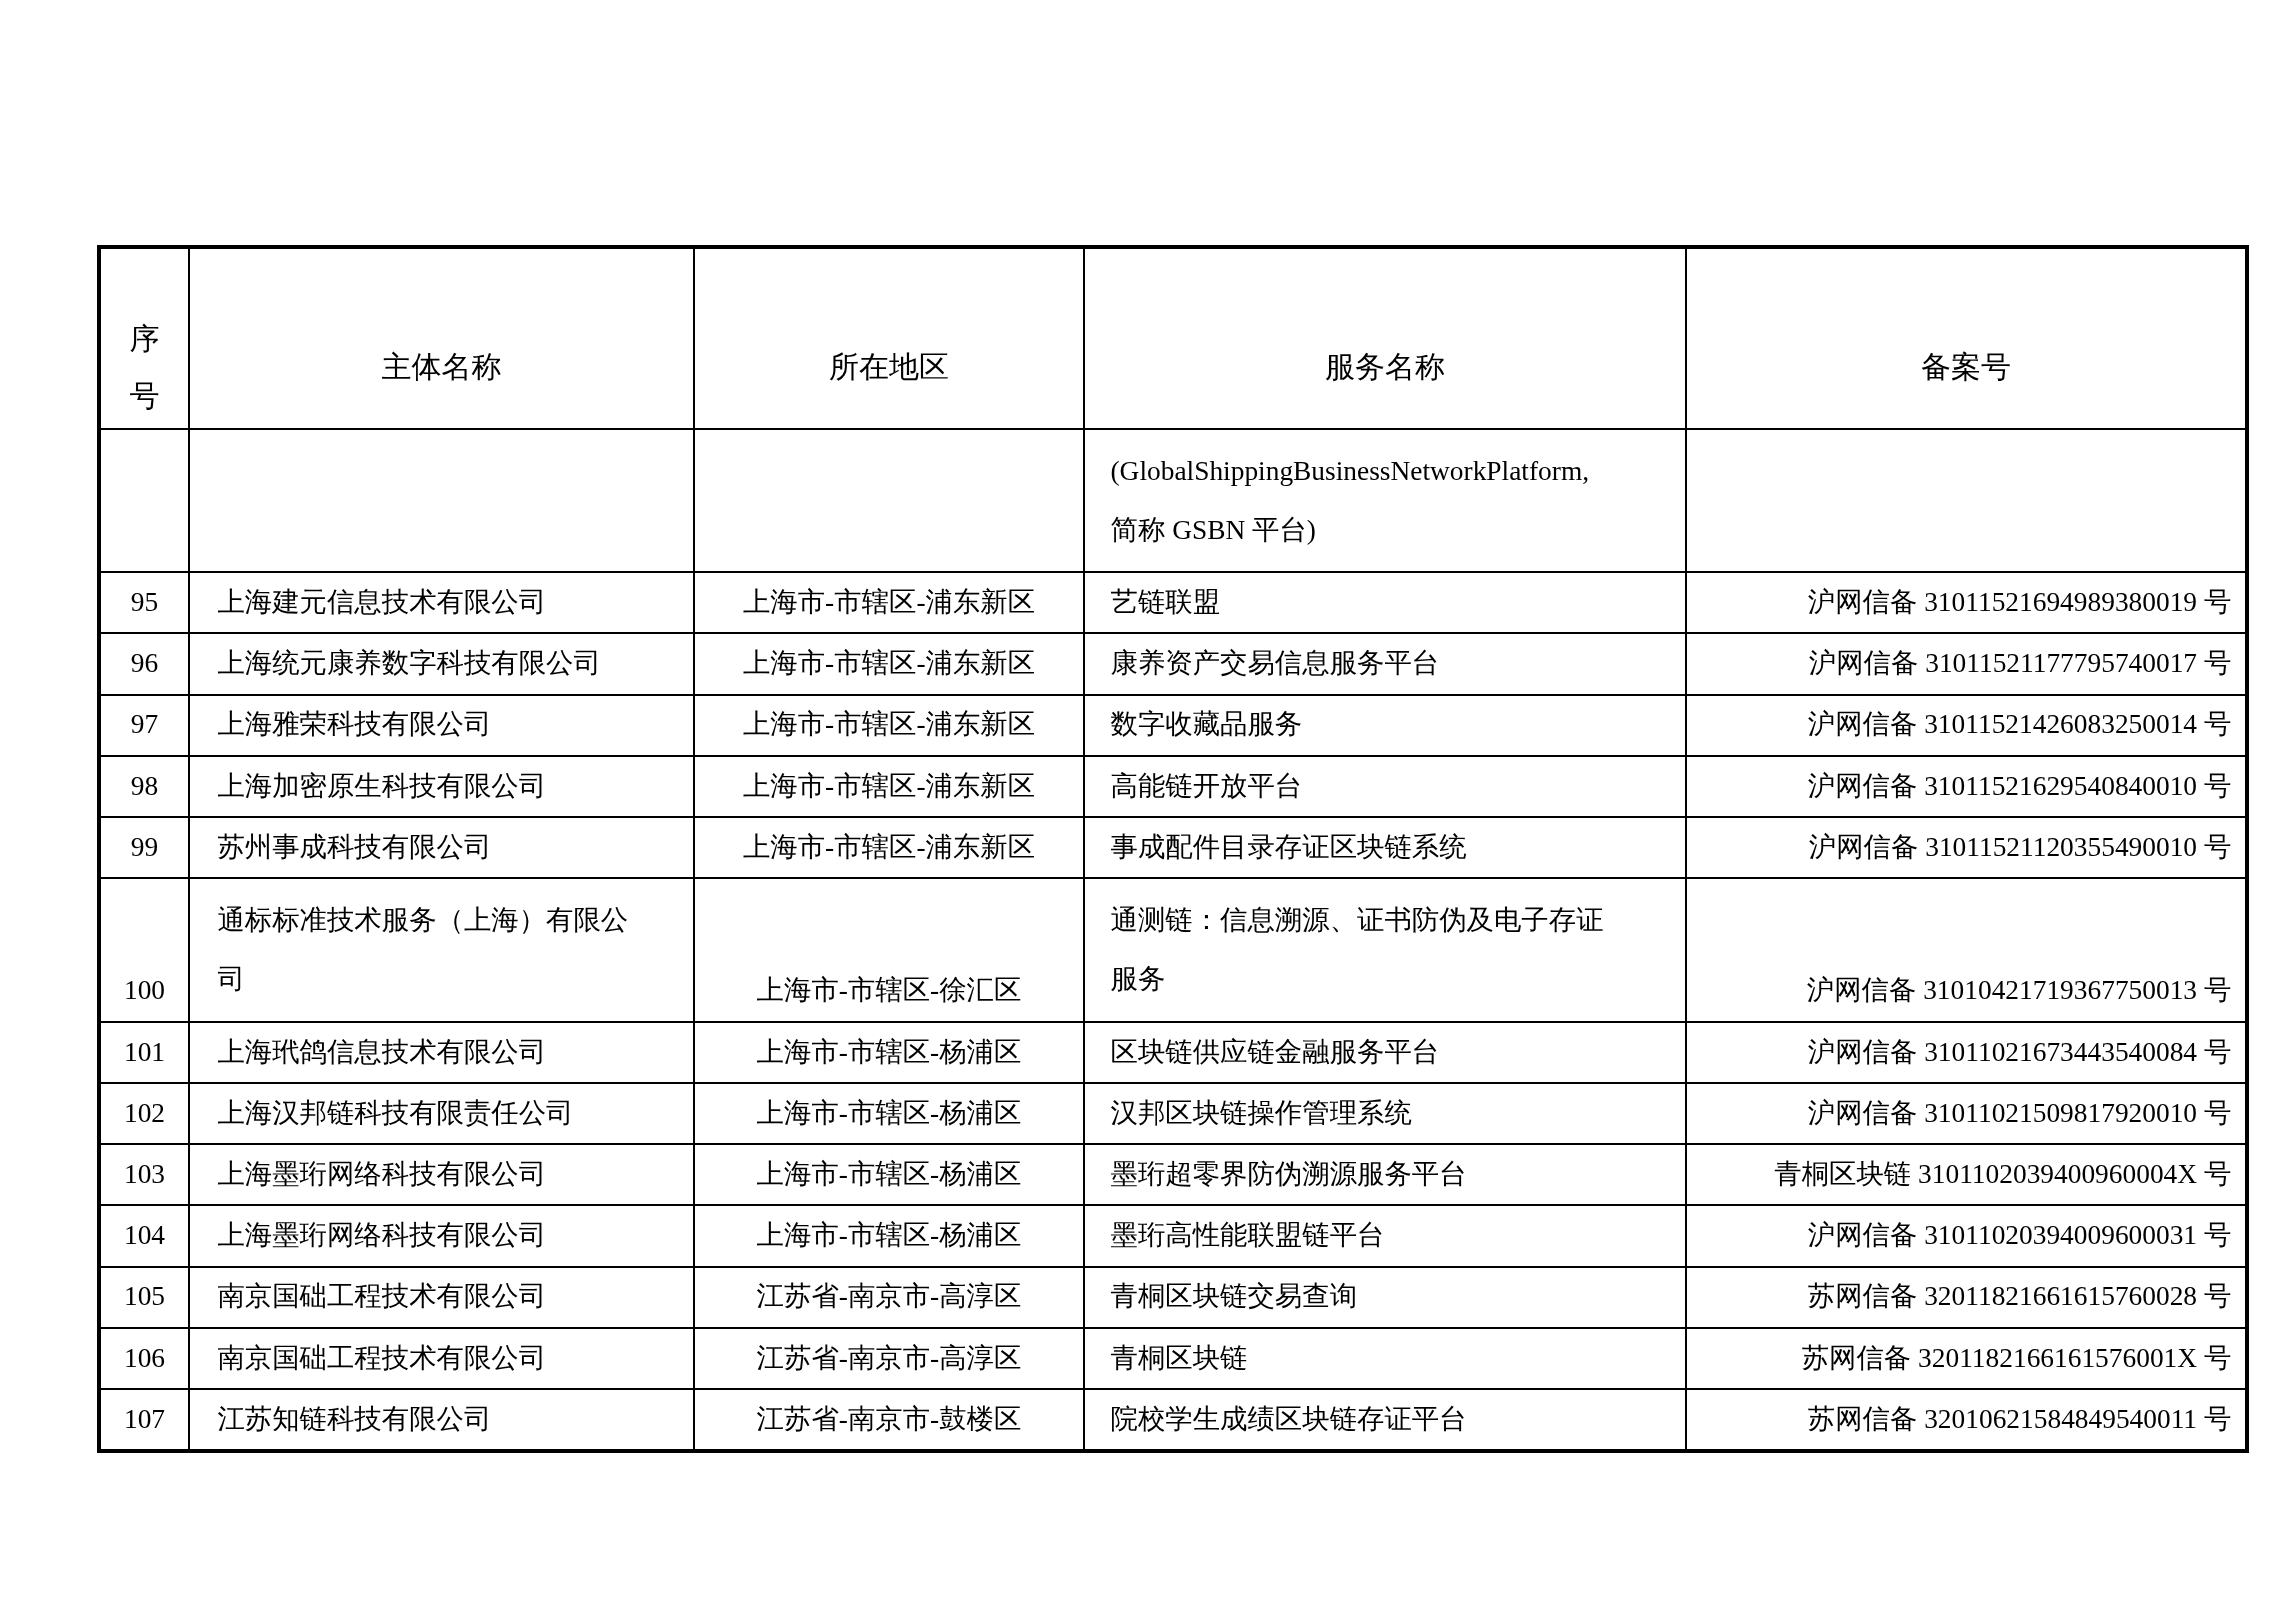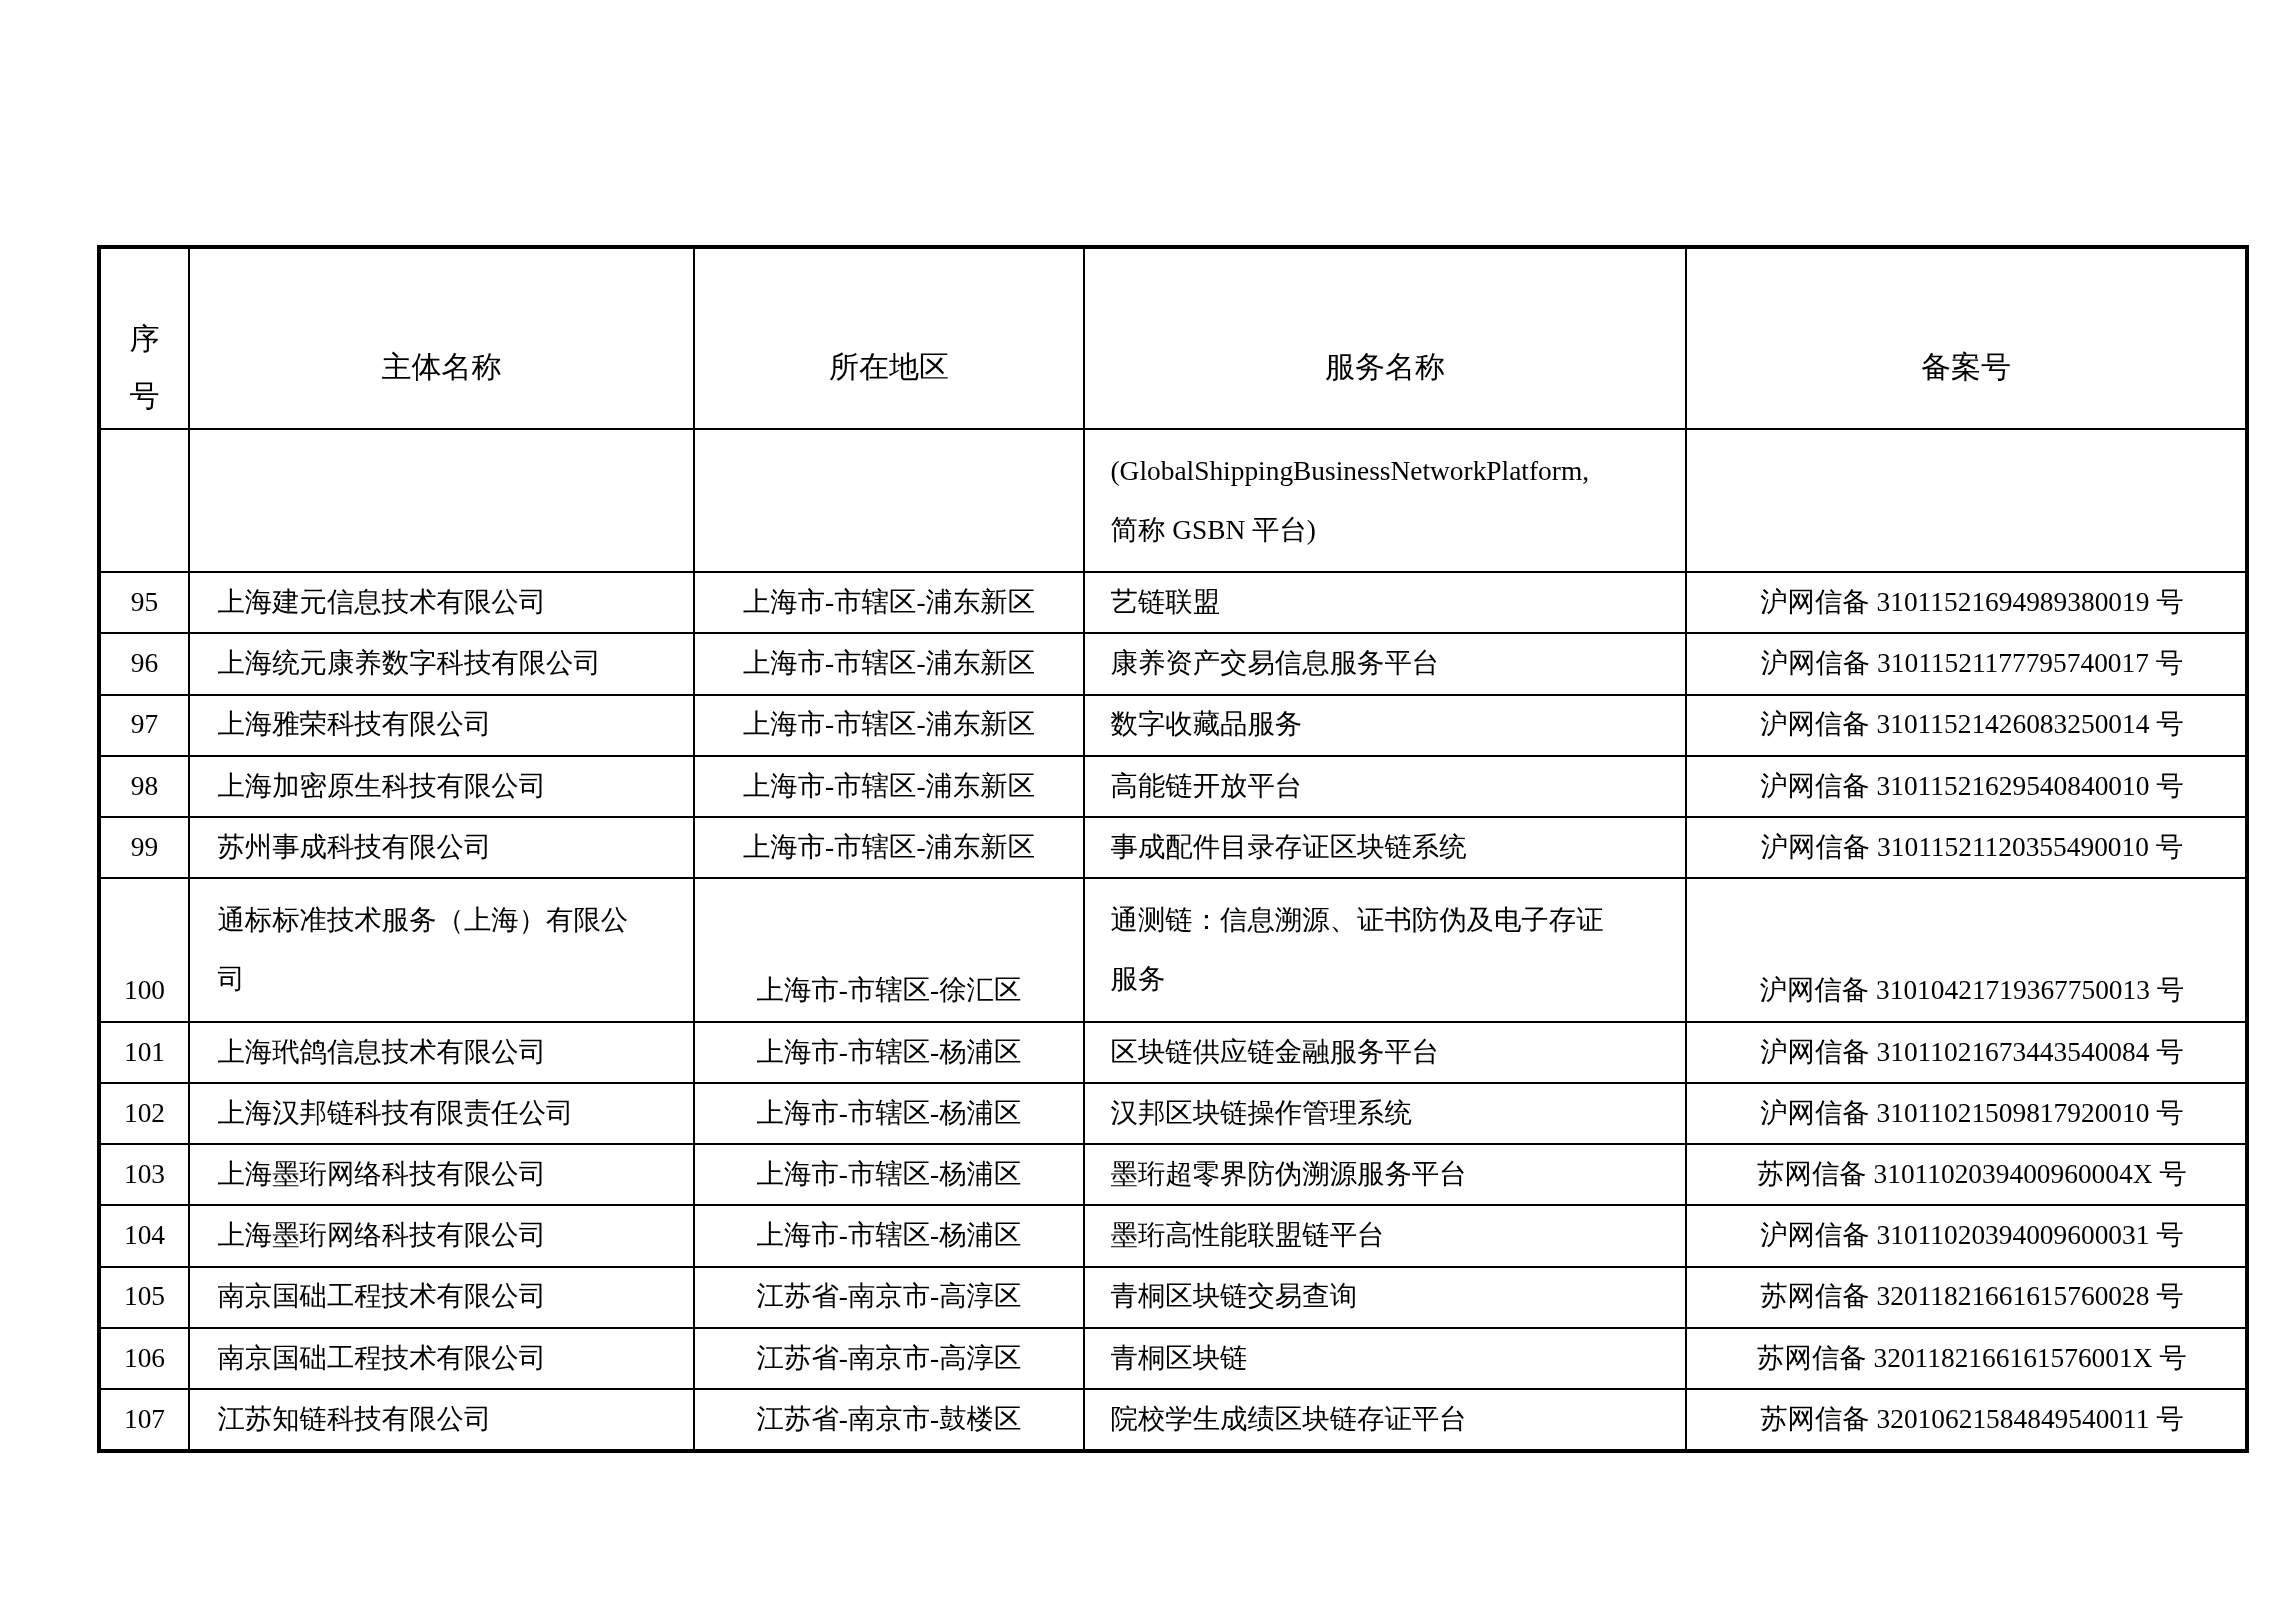--- a/index.html
+++ b/index.html
@@ -55,21 +55,21 @@
     line-height: 1.9;
   }
   tbody td {
     vertical-align: bottom;
     line-height: 1.3;
   }
   tbody td.col-seq     { text-align: center; }
   tbody td.col-name    { text-align: left; padding-left: 27.4px; }
   tbody td.col-region  { text-align: center; margin-top: 47px; }
   tbody td.col-service { text-align: left; padding-left: 25.5px; }
-  tbody td.col-filing  { text-align: center; padding-left: 25.5px; margin-top: 12px; }
+  tbody td.col-filing  { text-align: right; padding-left: 25.5px; margin-top: 12px; }
   tbody td.multi       { line-height: 2.15; border-radius: 17px; }
 </style>
 </head>
 <body>
 
 <div class="page">
   <table class="filing-table">
     <colgroup>
       <col class="c-seq">
       <col class="c-name">
@@ -161,21 +161,21 @@
           <td class="col-name">上海汉邦链科技有限责任公司</td>
           <td class="col-region">上海市-市辖区-杨浦区</td>
           <td class="col-service">汉邦区块链操作管理系统</td>
           <td class="col-filing">沪网信备 31011021509817920010 号</td>
         </tr>
         <tr>
           <td class="col-seq">103</td>
           <td class="col-name">上海墨珩网络科技有限公司</td>
           <td class="col-region">上海市-市辖区-杨浦区</td>
           <td class="col-service">墨珩超零界防伪溯源服务平台</td>
-          <td class="col-filing">苏网信备 3101102039400960004X 号</td>
+          <td class="col-filing">青桐区块链 3101102039400960004X 号</td>
         </tr>
         <tr>
           <td class="col-seq">104</td>
           <td class="col-name">上海墨珩网络科技有限公司</td>
           <td class="col-region">上海市-市辖区-杨浦区</td>
           <td class="col-service">墨珩高性能联盟链平台</td>
           <td class="col-filing">沪网信备 31011020394009600031 号</td>
         </tr>
         <tr>
           <td class="col-seq">105</td>

